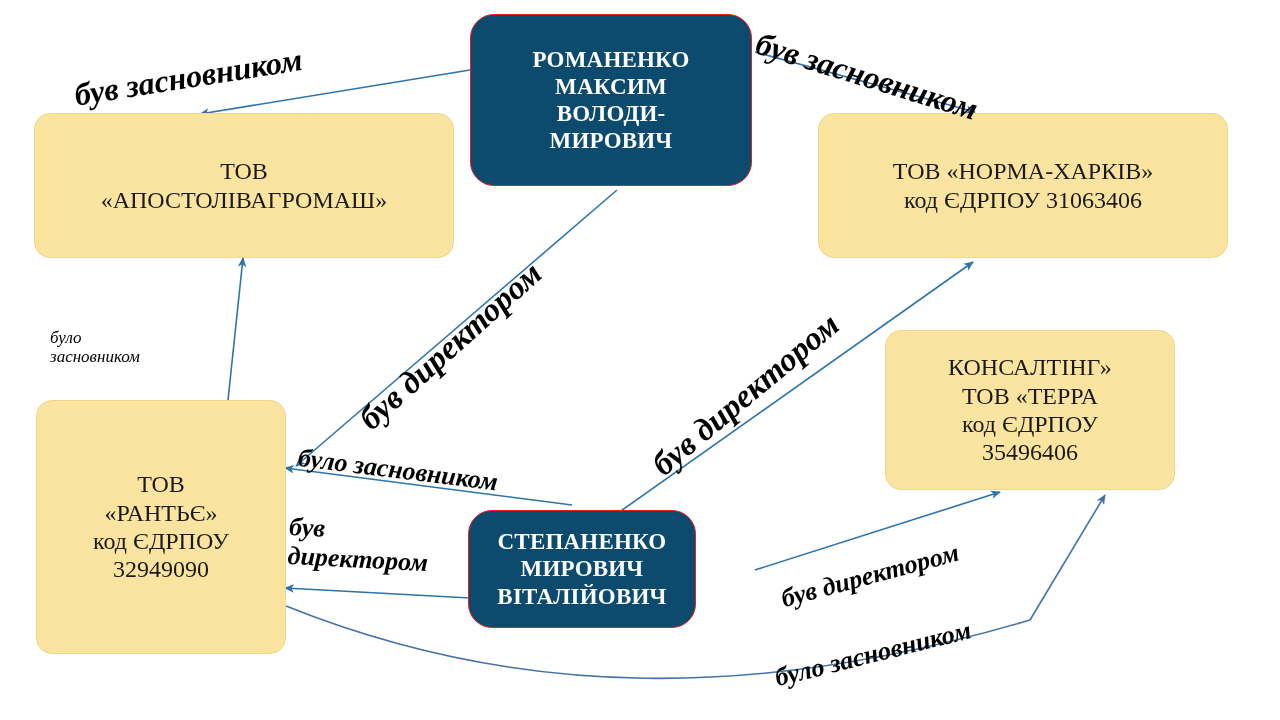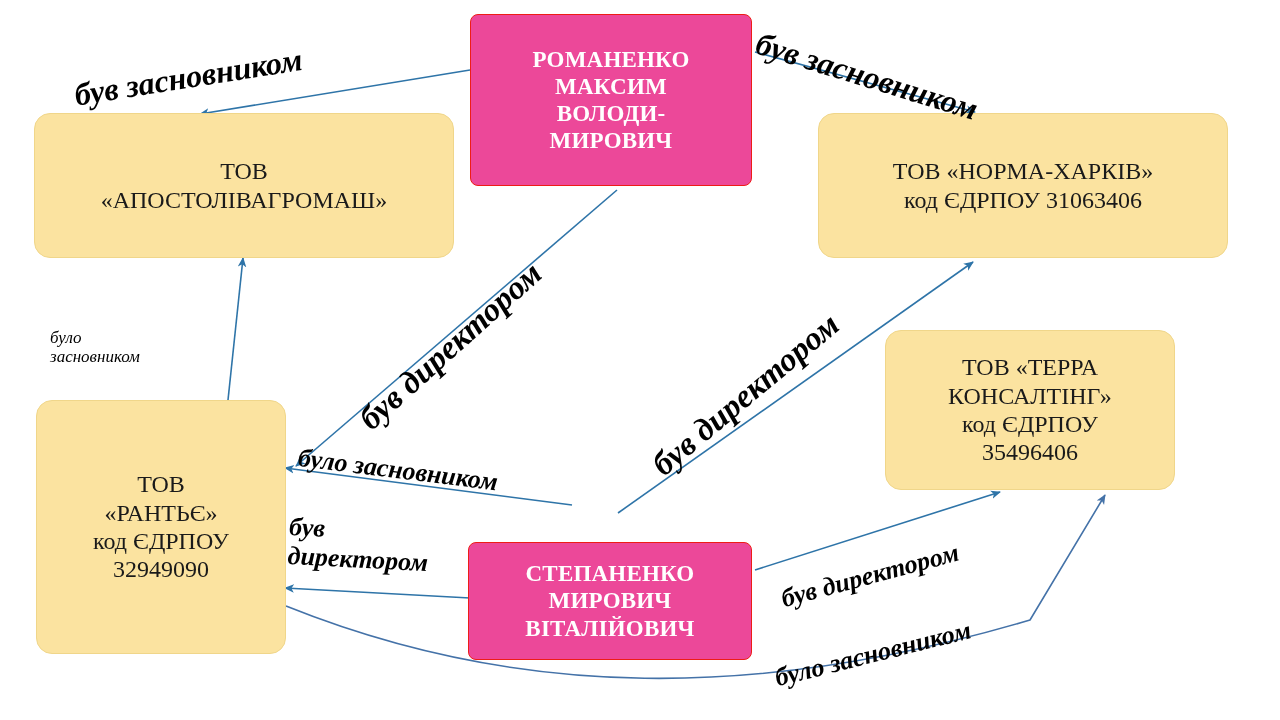--- a/index.html
+++ b/index.html
@@ -27,23 +27,23 @@
 
   .node.company{
     background:#fbe3a0;
     border:1px solid #f0d68a;
     border-radius:16px;
     color:#1a1a1a;
     font-size:24px;
     font-weight:400;
   }
   .node.person{
-    background:#ec4899;
+    background:#0c4a6e;
     border:1px solid #ee1c17;
-    border-radius:8px;
+    border-radius:24px;
     color:#ffffff;
     font-size:23px;
     font-weight:bold;
     letter-spacing:.2px;
   }
 
   .elabel{
     position:absolute;
     font-family:"Liberation Serif",serif;
     font-style:italic;
@@ -108,37 +108,37 @@
 
   <div class="node company" style="left:770px;top:113px;width:410px;height:145px;margin-left:48px;">
     <div class="inner">
       <div>ТОВ «НОРМА-ХАРКІВ»</div>
       <div>код ЄДРПОУ 31063406</div>
     </div>
   </div>
 
   <div class="node company" style="left:885px;top:330px;width:290px;height:160px;">
     <div class="inner">
+      <div>КОНСАЛТІНГ»</div>
       <div>ТОВ «ТЕРРА</div>
-      <div>КОНСАЛТІНГ»</div>
       <div>код ЄДРПОУ</div>
       <div>35496406</div>
     </div>
   </div>
 
   <div class="node company" style="left:36px;top:400px;width:250px;height:254px;">
     <div class="inner">
       <div>ТОВ</div>
       <div>«РАНТЬЄ»</div>
       <div>код ЄДРПОУ</div>
       <div>32949090</div>
     </div>
   </div>
 
-  <div class="node person" style="left:468px;top:510px;width:284px;height:118px;margin-top:32px;">
+  <div class="node person" style="left:468px;top:510px;width:228px;height:118px;">
     <div class="inner">
       <div>СТЕПАНЕНКО</div>
       <div>МИРОВИЧ</div>
       <div>ВІТАЛІЙОВИЧ</div>
     </div>
   </div>
 
   <div class="elabel" style="left:72px;top:78px;font-size:32px;transform:rotate(-9deg);">був засновником</div>
 
   <div class="elabel" style="left:762px;top:26px;font-size:32px;transform:rotate(17deg);">був засновником</div>

